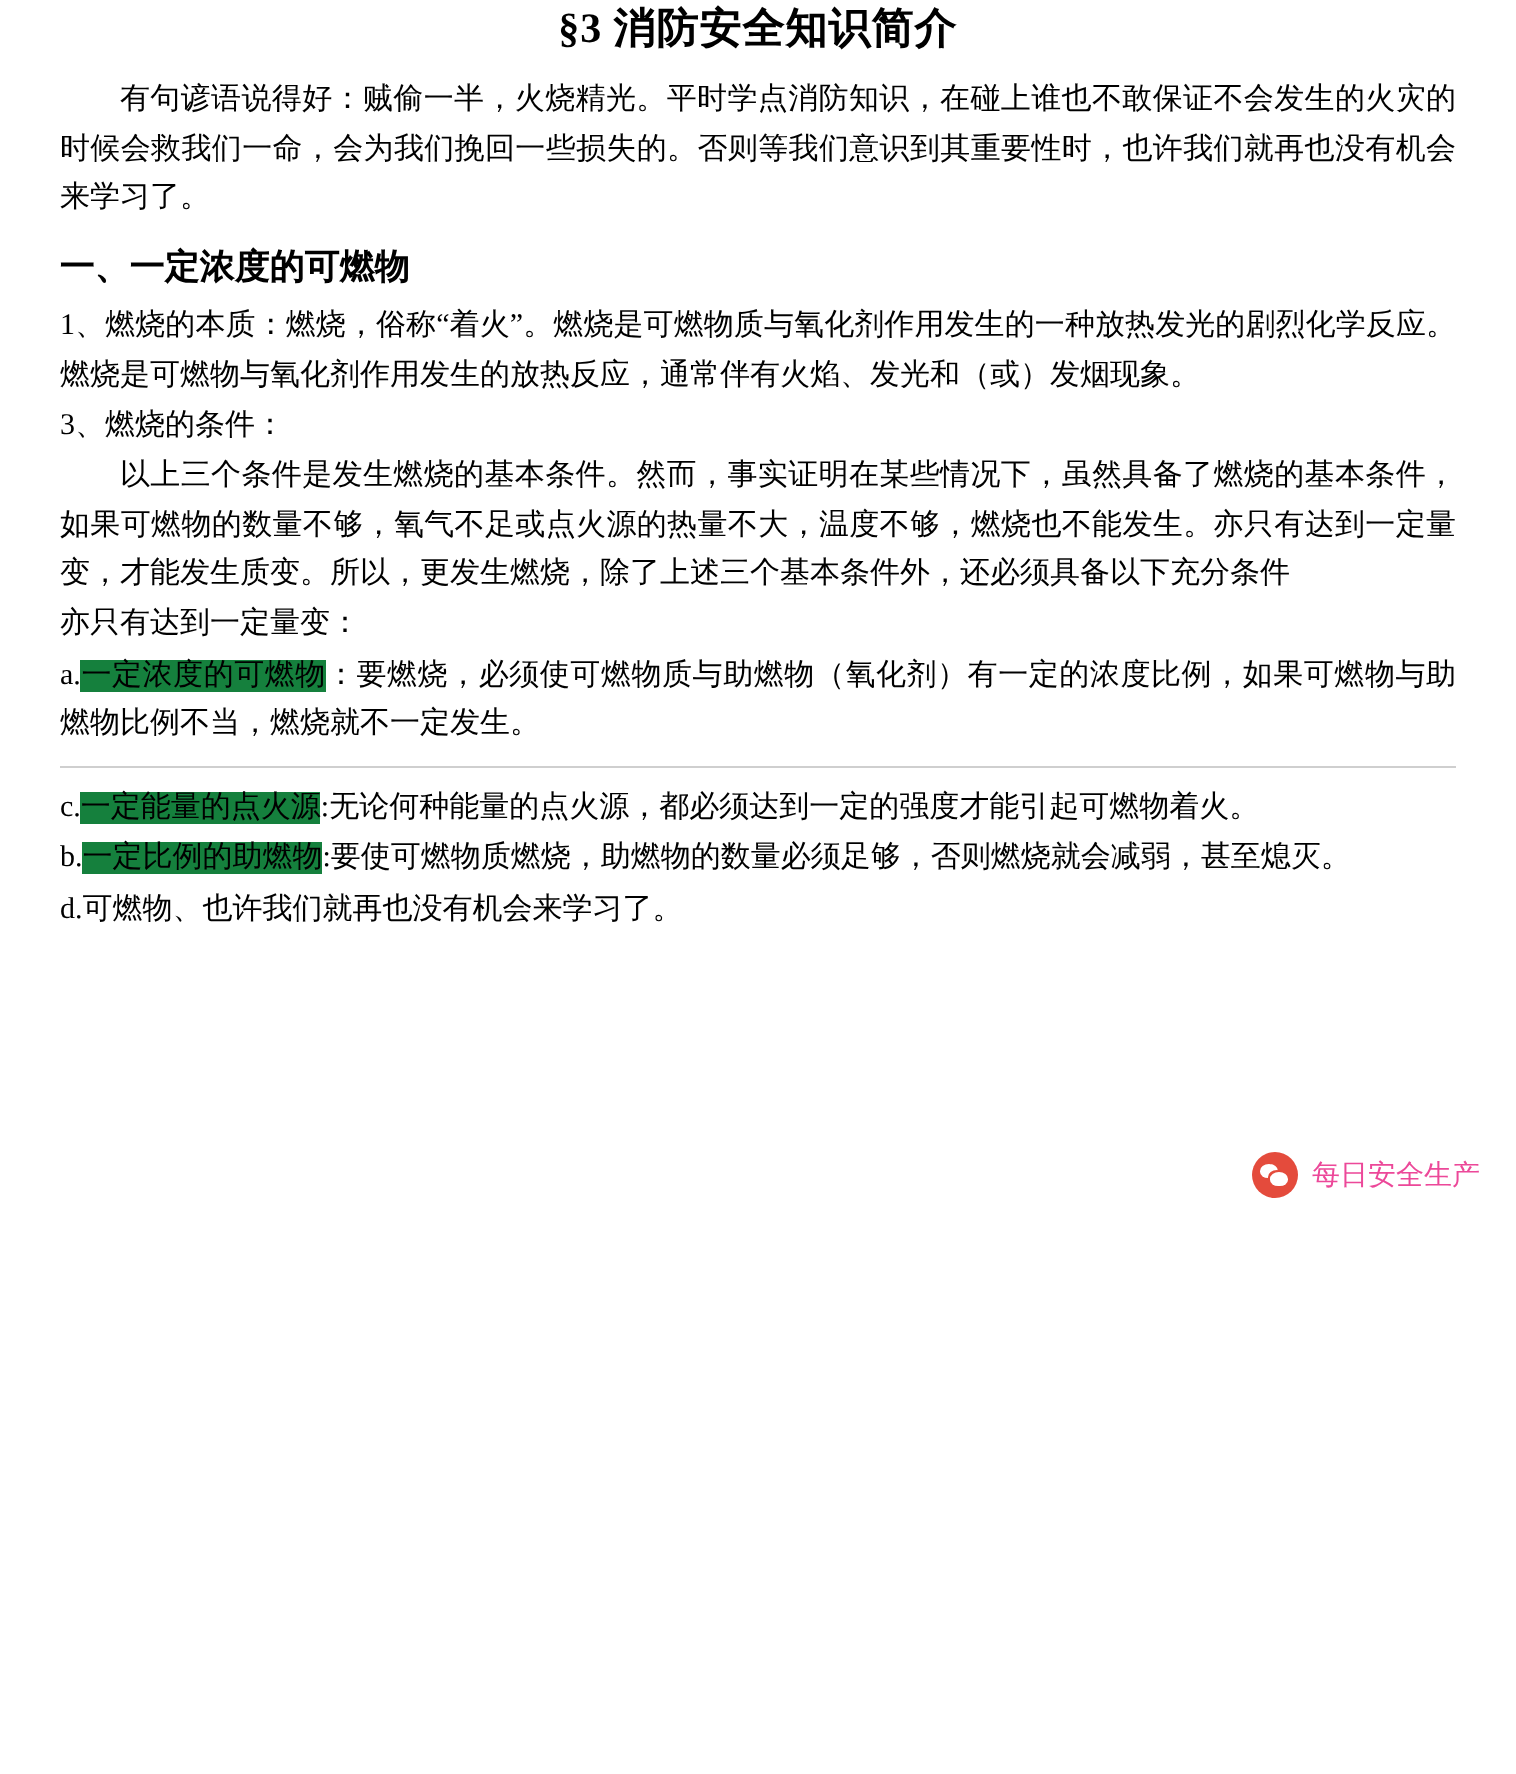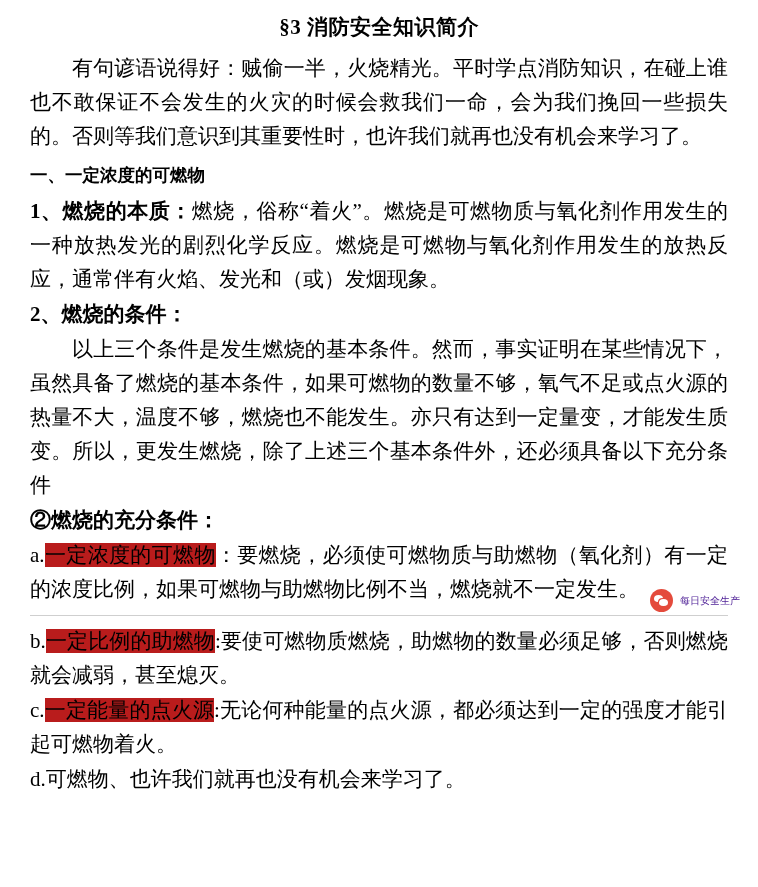--- a/index.html
+++ b/index.html
@@ -20,61 +20,61 @@
     width: 758px;
     height: 887px;
     box-sizing: border-box;
     padding: 0 30px;
   }
   .doc-title {
     text-align: center;
     font-size: 21px;
     font-weight: bold;
     letter-spacing: 0.5px;
-    margin: 14px 0 10px 0;
+    margin: 1px 0 10px 0;
     line-height: 1.3;
   }
   p {
     margin: 0 0 1px 0;
-    font-size: 21px;
+    font-size: 15px;
     line-height: 1.62;
     text-align: justify;
     text-justify: inter-ideograph;
   }
   .indent {
     text-indent: 2em;
   }
   .section-head {
     font-size: 17.5px;
     font-weight: bold;
     margin: 9px 0 5px 0;
     line-height: 1.5;
   }
   .b {
-    font-weight: bold;
+    font-weight: normal;
   }
   .hl {
-    background: #b91c1c;
+    background: #15803d;
   }
   .hr-line {
     border: none;
     border-top: 1px solid #cfcfcf;
     margin: 9px 0 8px 0;
   }
   
   .wm {
     position: absolute;
     right: 18px;
     top: 575px;
     display: flex;
     align-items: center;
     gap: 7px;
-    color: #4c1d95;
+    color: #ec4899;
     font-family: "Liberation Sans", sans-serif;
-    font-size: 10px;
+    font-size: 14px;
     white-space: nowrap;
   }
   .wm-logo {
     width: 23px;
     height: 23px;
     border-radius: 50%;
     background: #e44b3c;
     position: relative;
     flex: none;
   }
@@ -109,42 +109,42 @@
 
   <p class="indent">有句谚语说得好：贼偷一半，火烧精光。平时学点消防知识，在碰上谁也不敢保证不会发生的火灾的时候会救我们一命，会为我们挽回一些损失的。否则等我们意识到其重要性时，也许我们就再也没有机会来学习了。</p>
 
   <h2 class="section-head">一、一定浓度的可燃物</h2>
 
   <p>
     <span class="b">1、燃烧的本质：</span><span>燃烧，俗称“着火”。燃烧是可燃物质与氧化剂作用发生的一种放热发光的剧烈化学反应。燃烧是可燃物与氧化剂作用发生的放热反应，通常伴有火焰、发光和（或）发烟现象。</span>
   </p>
 
   <p>
-    <span class="b">2、燃烧的条件：</span>
+    <span class="b">3、燃烧的条件：</span>
   </p>
 
 
   <p class="indent">以上三个条件是发生燃烧的基本条件。然而，事实证明在某些情况下，虽然具备了燃烧的基本条件，如果可燃物的数量不够，氧气不足或点火源的热量不大，温度不够，燃烧也不能发生。亦只有达到一定量变，才能发生质变。所以，更发生燃烧，除了上述三个基本条件外，还必须具备以下充分条件</p>
 
   <p>
-    <span class="b">②燃烧的充分条件：</span>
+    <span class="b">亦只有达到一定量变：</span>
   </p>
 
   <p>
     <span>a.</span><span class="hl">一定浓度的可燃物</span><span>：要燃烧，必须使可燃物质与助燃物（氧化剂）有一定的浓度比例，如果可燃物与助燃物比例不当，燃烧就不一定发生。</span>
   </p>
 
   <hr class="hr-line">
 
   <p>
-    <span>b.</span><span class="hl">一定比例的助燃物</span><span>:要使可燃物质燃烧，助燃物的数量必须足够，否则燃烧就会减弱，甚至熄灭。</span>
+    <span>c.</span><span class="hl">一定能量的点火源</span><span>:无论何种能量的点火源，都必须达到一定的强度才能引起可燃物着火。</span>
   </p>
 
   <p>
-    <span>c.</span><span class="hl">一定能量的点火源</span><span>:无论何种能量的点火源，都必须达到一定的强度才能引起可燃物着火。</span>
+    <span>b.</span><span class="hl">一定比例的助燃物</span><span>:要使可燃物质燃烧，助燃物的数量必须足够，否则燃烧就会减弱，甚至熄灭。</span>
   </p>
 
   <p>
     <span>d.</span><span>可燃物、也许我们就再也没有机会来学习了。</span>
   </p>
 
 
   <div class="wm">
     <span class="wm-logo"></span>
     <span>每日安全生产</span>

